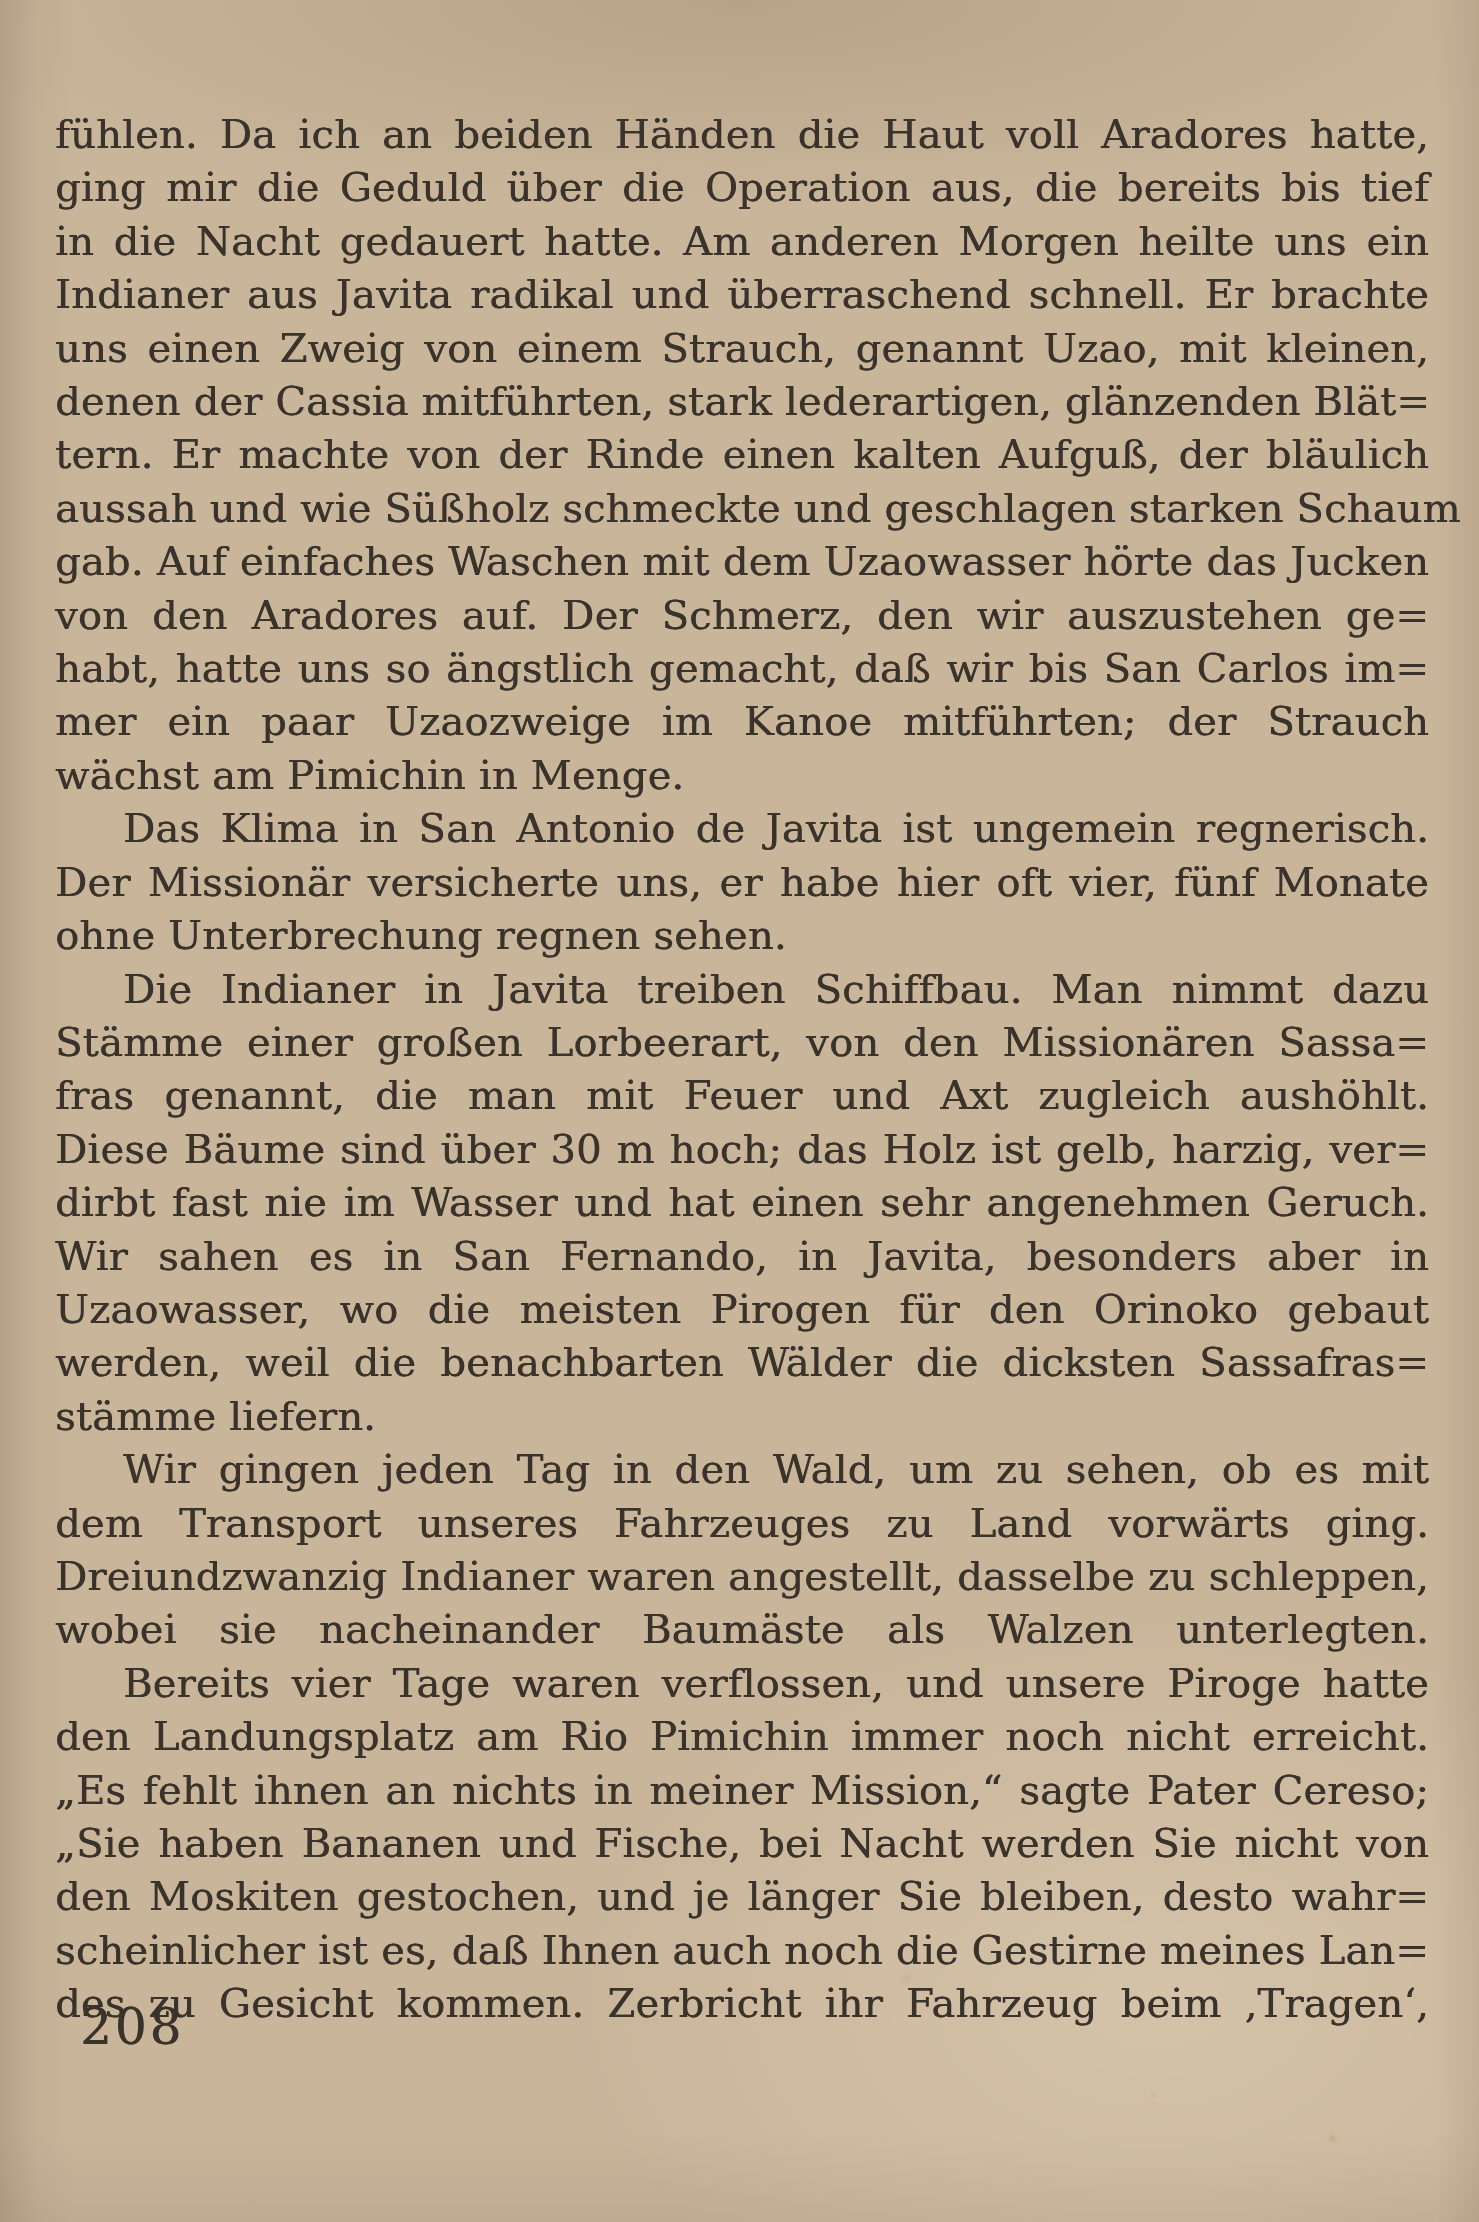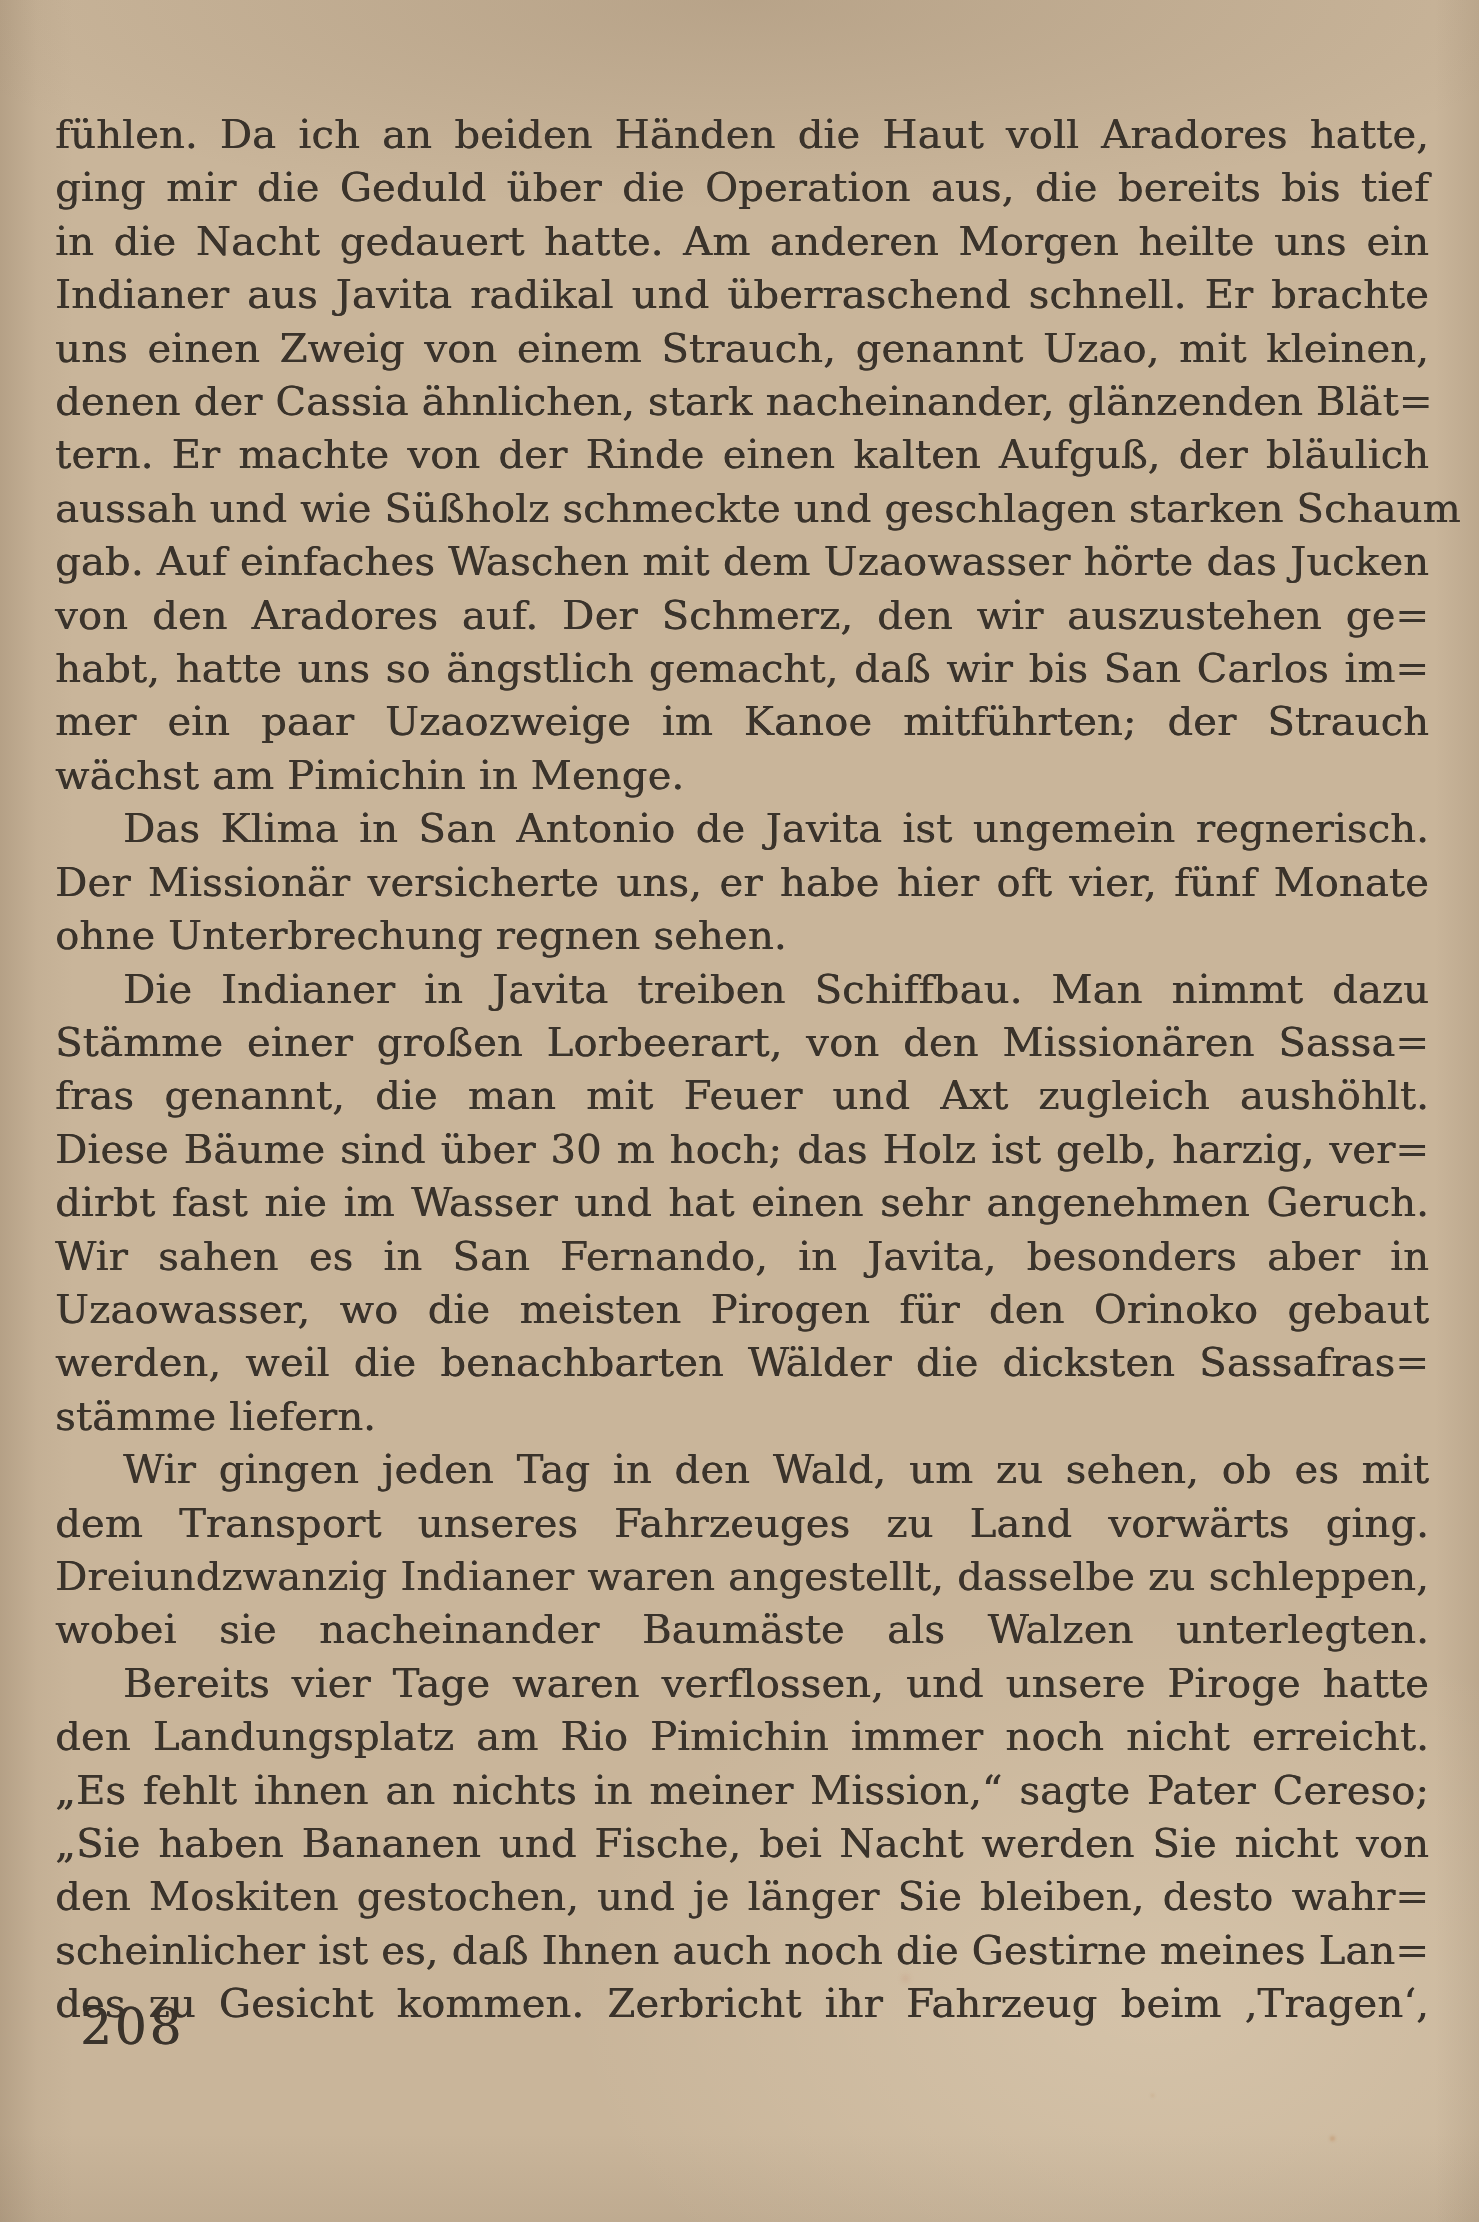--- a/index.html
+++ b/index.html
@@ -73,21 +73,21 @@
 </head>
 <body>
 
 <div class="page">
   <div class="text-block">
       <div class="line">fühlen.  Da ich an beiden Händen die Haut voll Aradores hatte,</div>
       <div class="line">ging mir die Geduld über die Operation aus, die bereits bis tief</div>
       <div class="line">in die Nacht gedauert hatte.  Am anderen Morgen heilte uns ein</div>
       <div class="line">Indianer aus Javita radikal und überraschend schnell.  Er brachte</div>
       <div class="line">uns einen Zweig von einem Strauch, genannt Uzao, mit kleinen,</div>
-      <div class="line">denen der Cassia ähnlichen, stark nacheinander, glänzenden Blät=</div>
+      <div class="line">denen der Cassia mitführten, stark lederartigen, glänzenden Blät=</div>
       <div class="line">tern.  Er machte von der Rinde einen kalten Aufguß, der bläulich</div>
       <div class="line">aussah und wie Süßholz schmeckte und geschlagen starken Schaum</div>
       <div class="line">gab.  Auf einfaches Waschen mit dem Uzaowasser hörte das Jucken</div>
       <div class="line">von den Aradores auf.  Der Schmerz, den wir auszustehen ge=</div>
       <div class="line">habt, hatte uns so ängstlich gemacht, daß wir bis San Carlos im=</div>
       <div class="line">mer ein paar Uzaozweige im Kanoe mitführten; der Strauch</div>
       <div class="line no-justify">wächst am Pimichin in Menge.</div>
       <div class="line indent">Das Klima in San Antonio de Javita ist ungemein regnerisch.</div>
       <div class="line">Der Missionär versicherte uns, er habe hier oft vier, fünf Monate</div>
       <div class="line no-justify">ohne Unterbrechung regnen sehen.</div>

